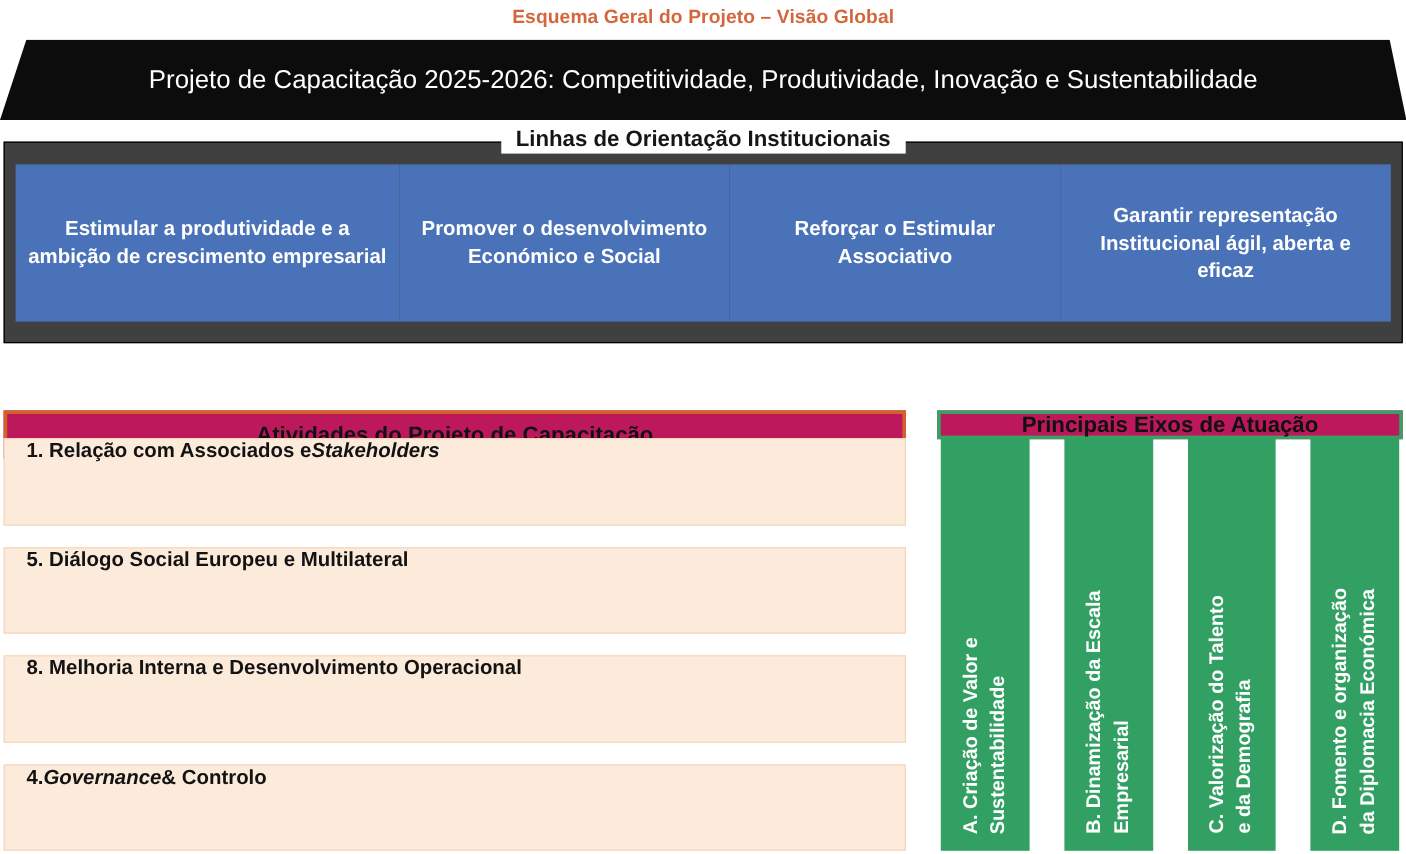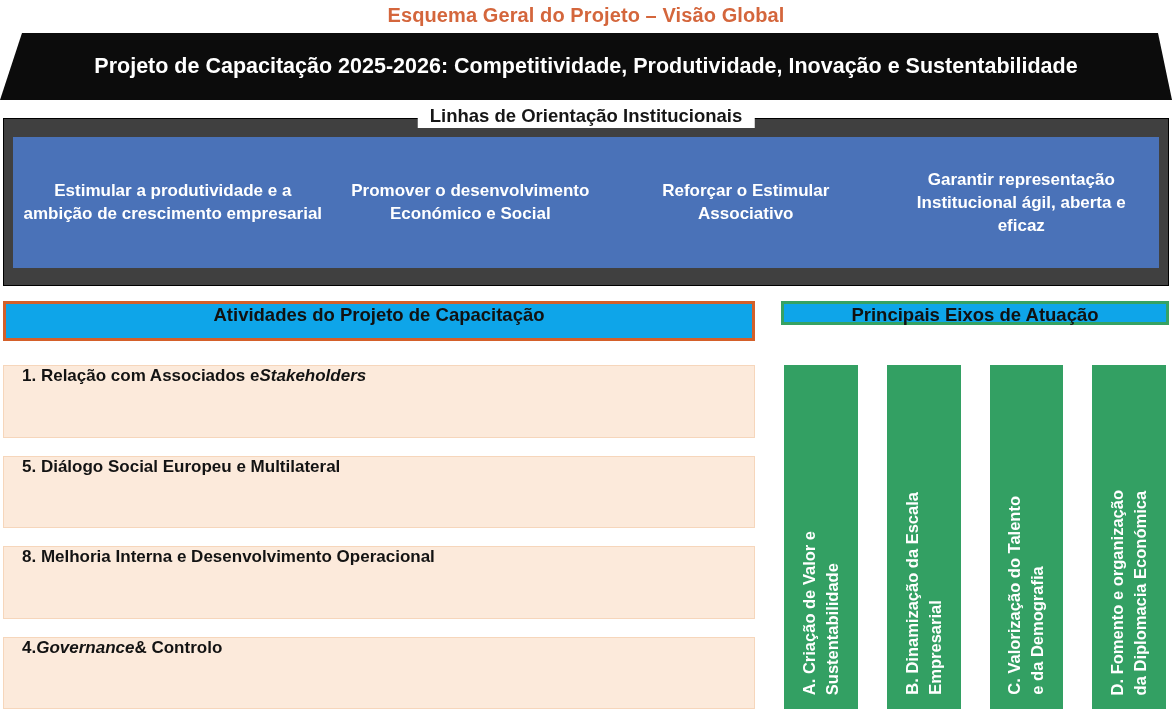--- a/index.html
+++ b/index.html
@@ -19,21 +19,21 @@
     background: #ffffff;
   }
 
   
   .doc-title {
     position: absolute;
     left: 0;
     top: 2px;
     width: 1172px;
     text-align: center;
-    font-size: 20px;
+    font-size: 16px;
     font-weight: bold;
     color: #d4663c;
     letter-spacing: 0.1px;
     line-height: 26px;
     white-space: nowrap;
   }
 
   
   .banner-wrap {
     position: absolute;
@@ -49,21 +49,21 @@
     clip-path: polygon(22px 0, 1158px 0, 1172px 67px, 0 67px);
   }
   .banner-text {
     position: absolute;
     inset: 0;
     display: flex;
     align-items: center;
     justify-content: center;
     color: #ffffff;
     font-size: 21.5px;
-    font-weight: bold;
+    font-weight: normal;
     letter-spacing: 0px;
     white-space: nowrap;
     padding-bottom: 1px;
   }
 
   
   .orient-box {
     position: absolute;
     left: 3px;
     top: 118px;
@@ -108,26 +108,28 @@
     font-weight: bold;
     line-height: 23px;
     padding: 4px 8px;
   }
   .orient-card.w-wide { flex: 1.17 1 0; }
 
   
   .sec-head {
     position: absolute;
     display: flex;
-    justify-content: center;
-    background: #0ea5e9;
+    align-items: center;
+    justify-content: center;
+    background: #be185d;
     font-size: 18.5px;
     font-weight: bold;
     color: #111111;
     white-space: nowrap;
+    margin-top: 41px;
   }
   .sec-head.left {
     left: 3px;
     top: 301px;
     width: 752px;
     height: 40px;
     border: 3px solid #d4602a;
   }
   .sec-head.right {
     left: 781px;

